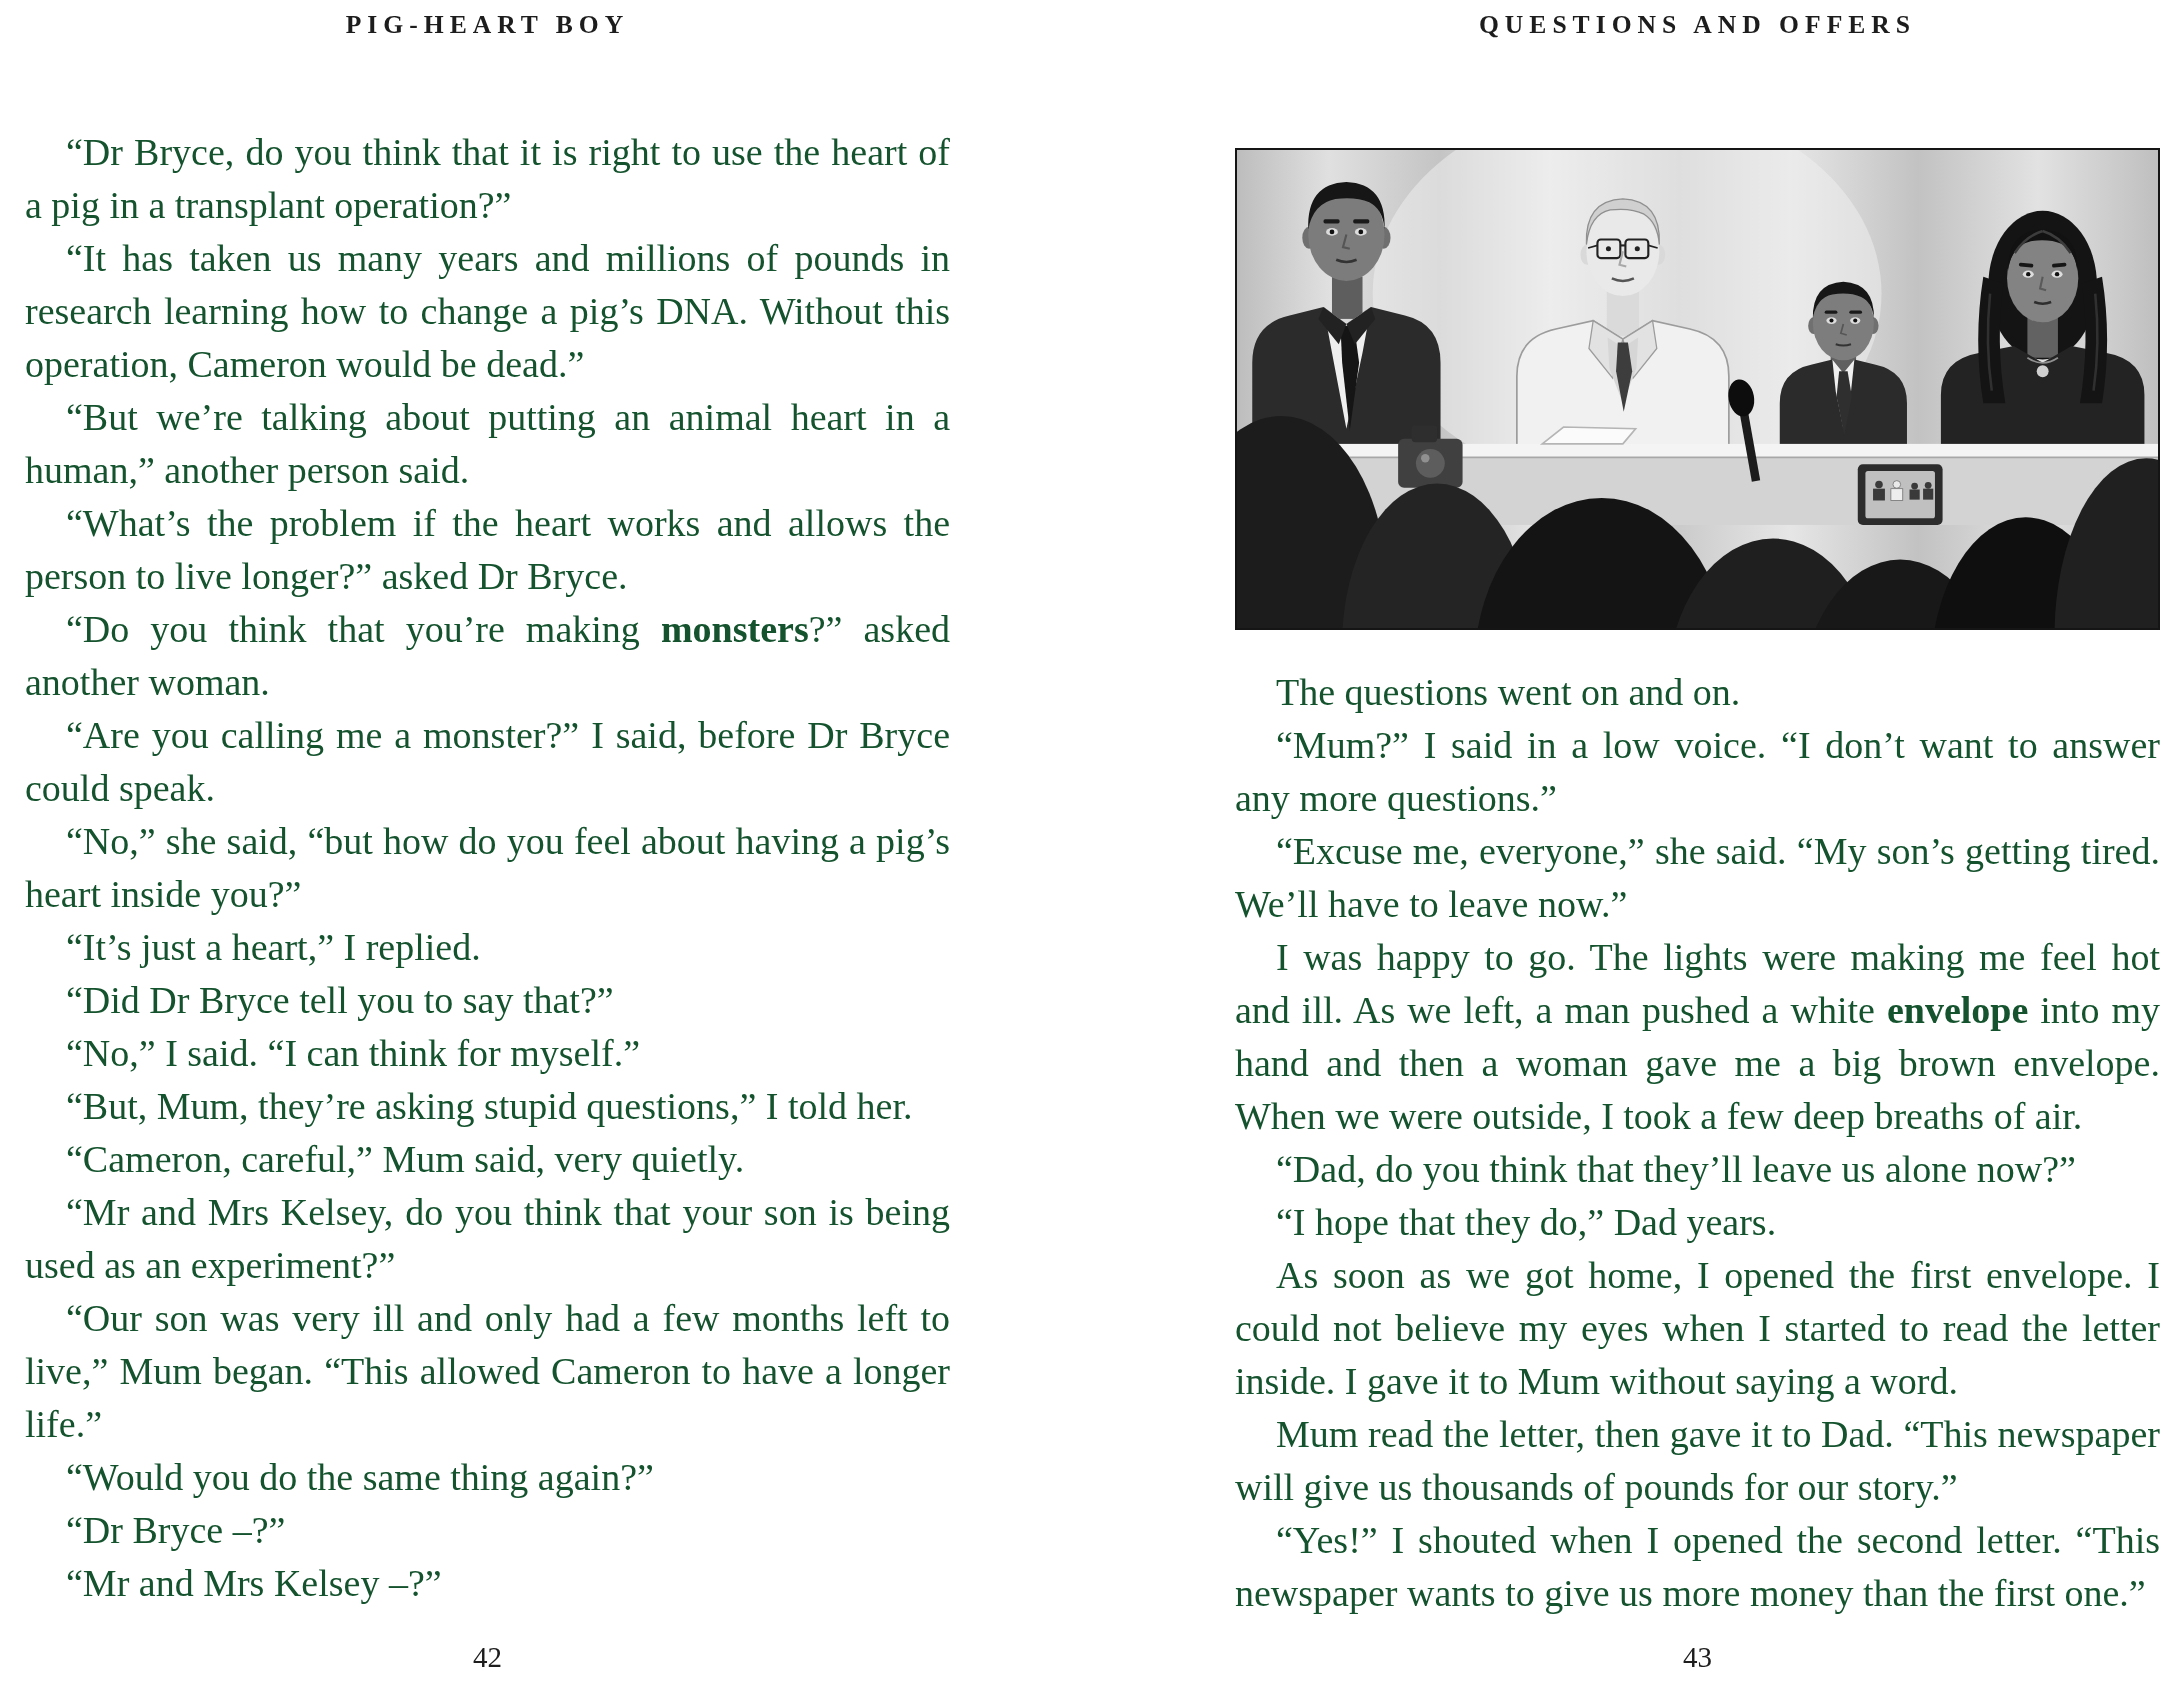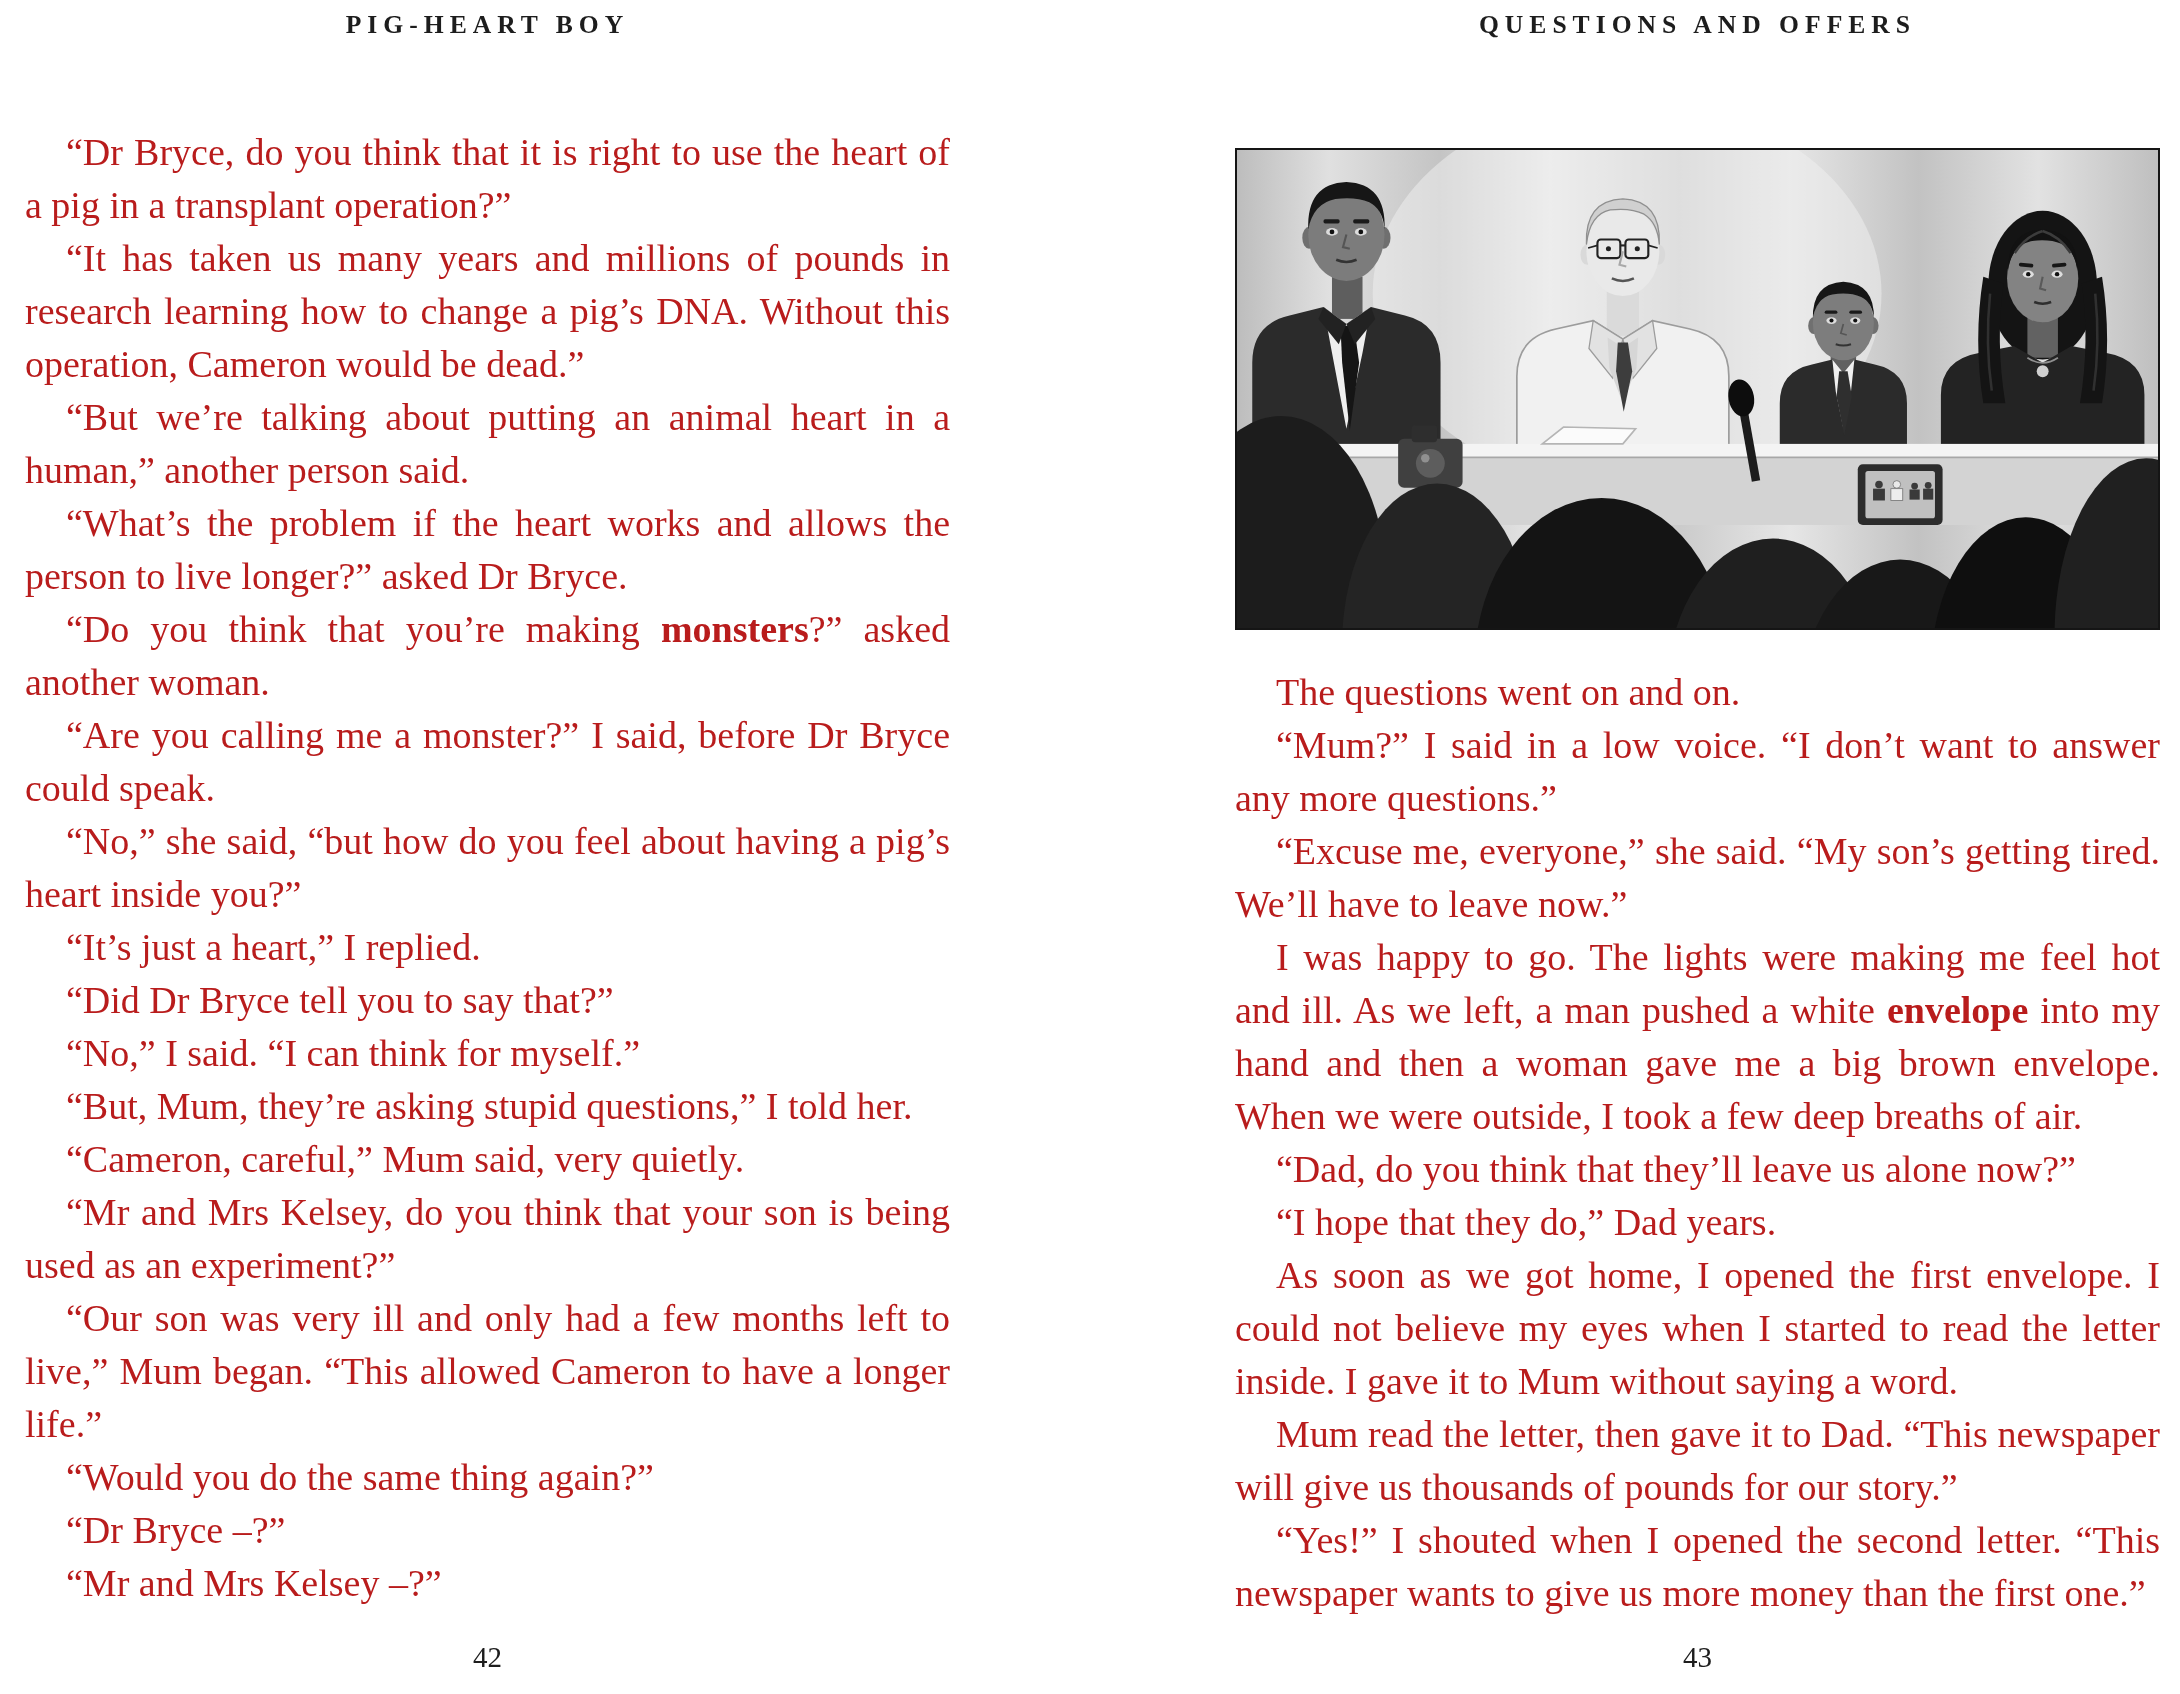--- a/index.html
+++ b/index.html
@@ -14,21 +14,21 @@
 
   .running-head {
     position:absolute; top:10.2px; font-size:25.6px; letter-spacing:6px;
     font-weight:600; text-align:center; color:#1d1d1d;
   }
   .page-left .running-head { left:17px; width:925px; }
   .page-right .running-head { left:145px; width:925px; }
 
   .text-block {
     position:absolute; width:925px; font-size:38px; line-height:53px;
-    text-align:justify; color:#b91c1c;
+    text-align:justify; color:#14532d;
   }
   .page-left .text-block { left:17px; top:126px; }
   .page-right .text-block { left:145px; top:666px; }
   .para { text-indent:41px; margin:0; }
   .para b { font-weight:700; }
 
   .illustration {
     position:absolute; left:145px; top:148px; width:925px; height:482px;
     border:2.6px solid #151515; background:#cdcdcd;
   }

